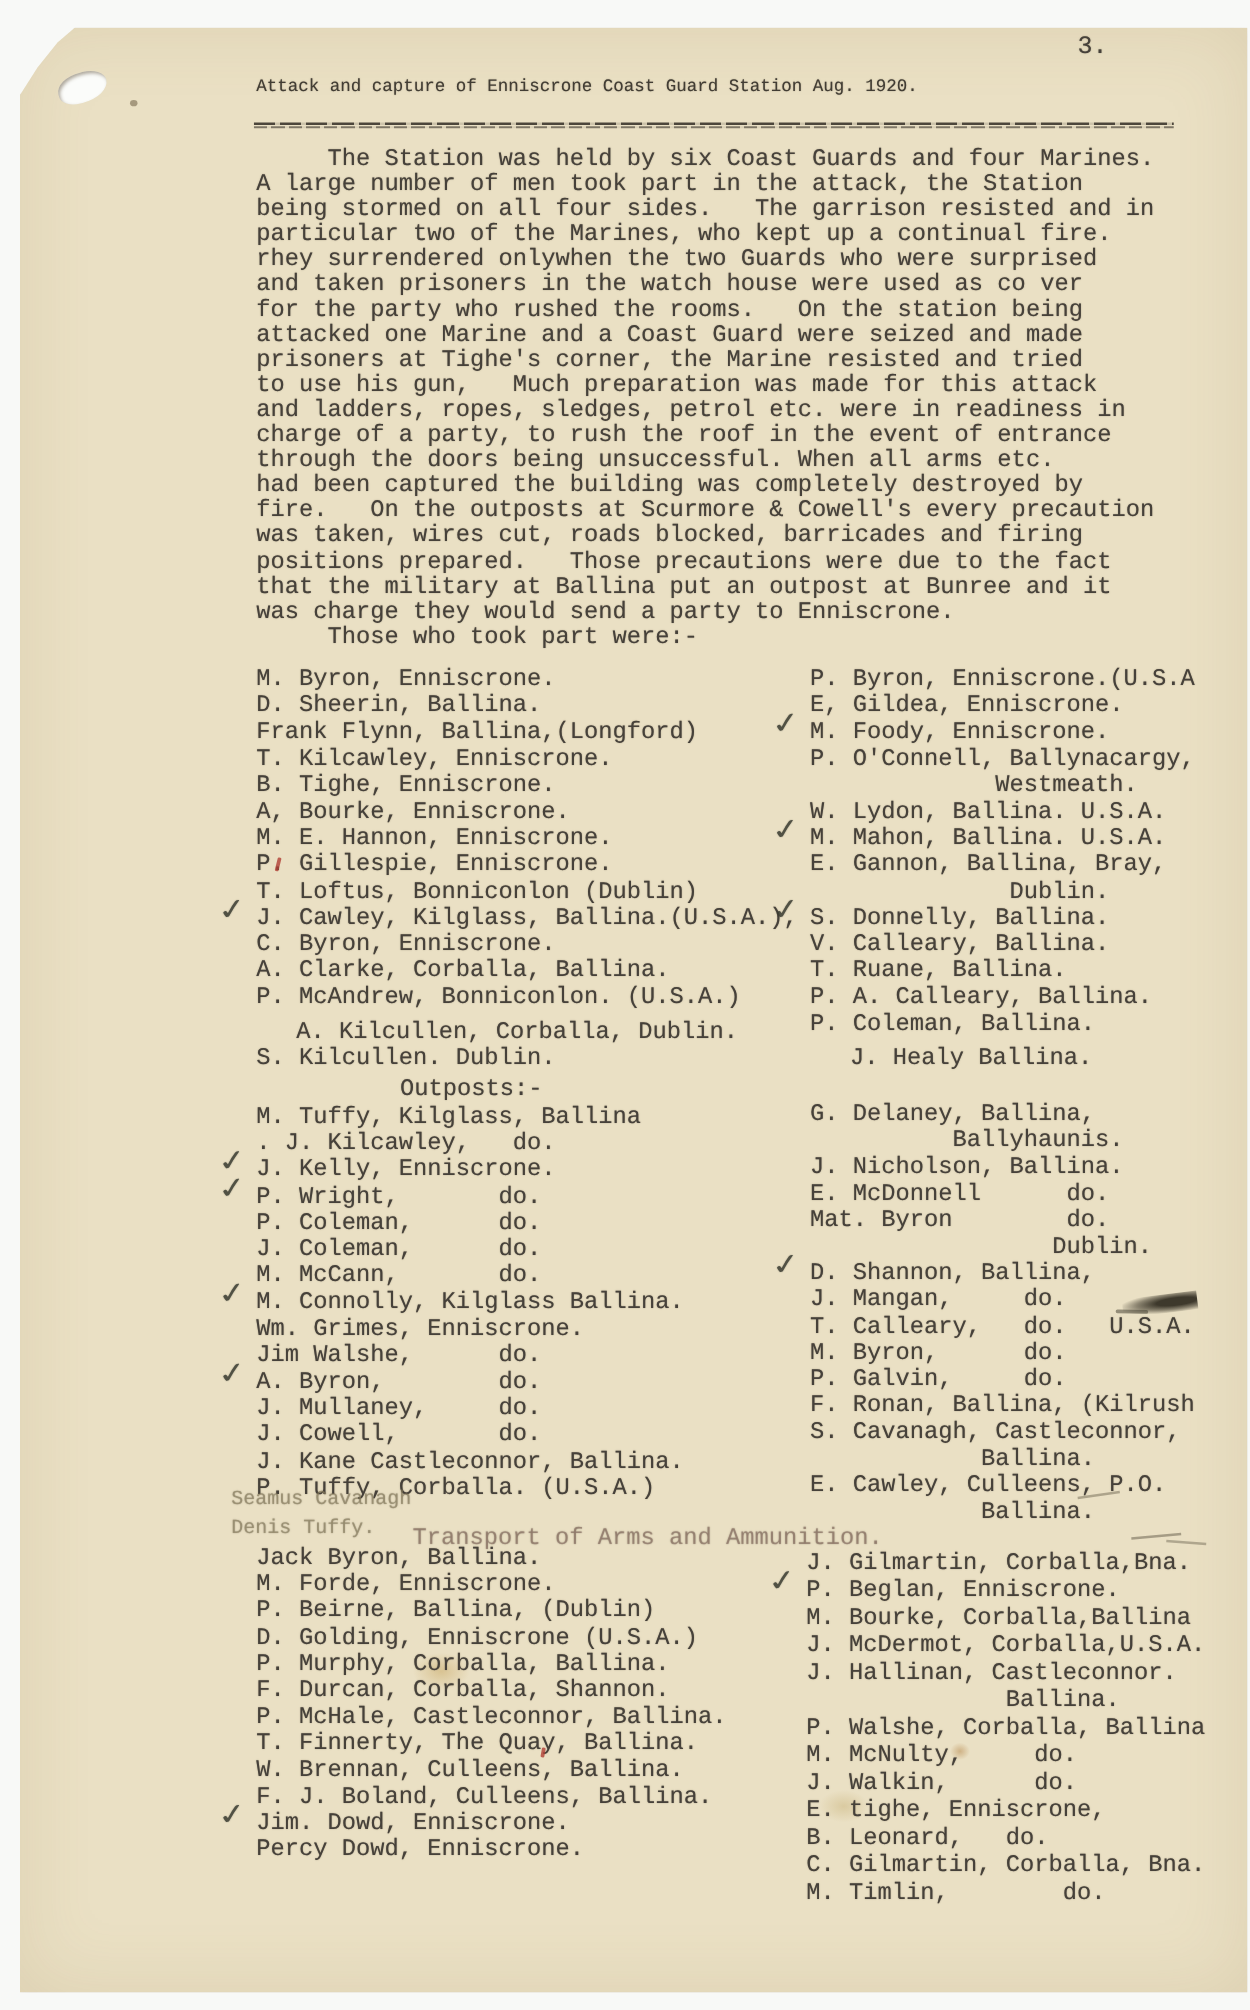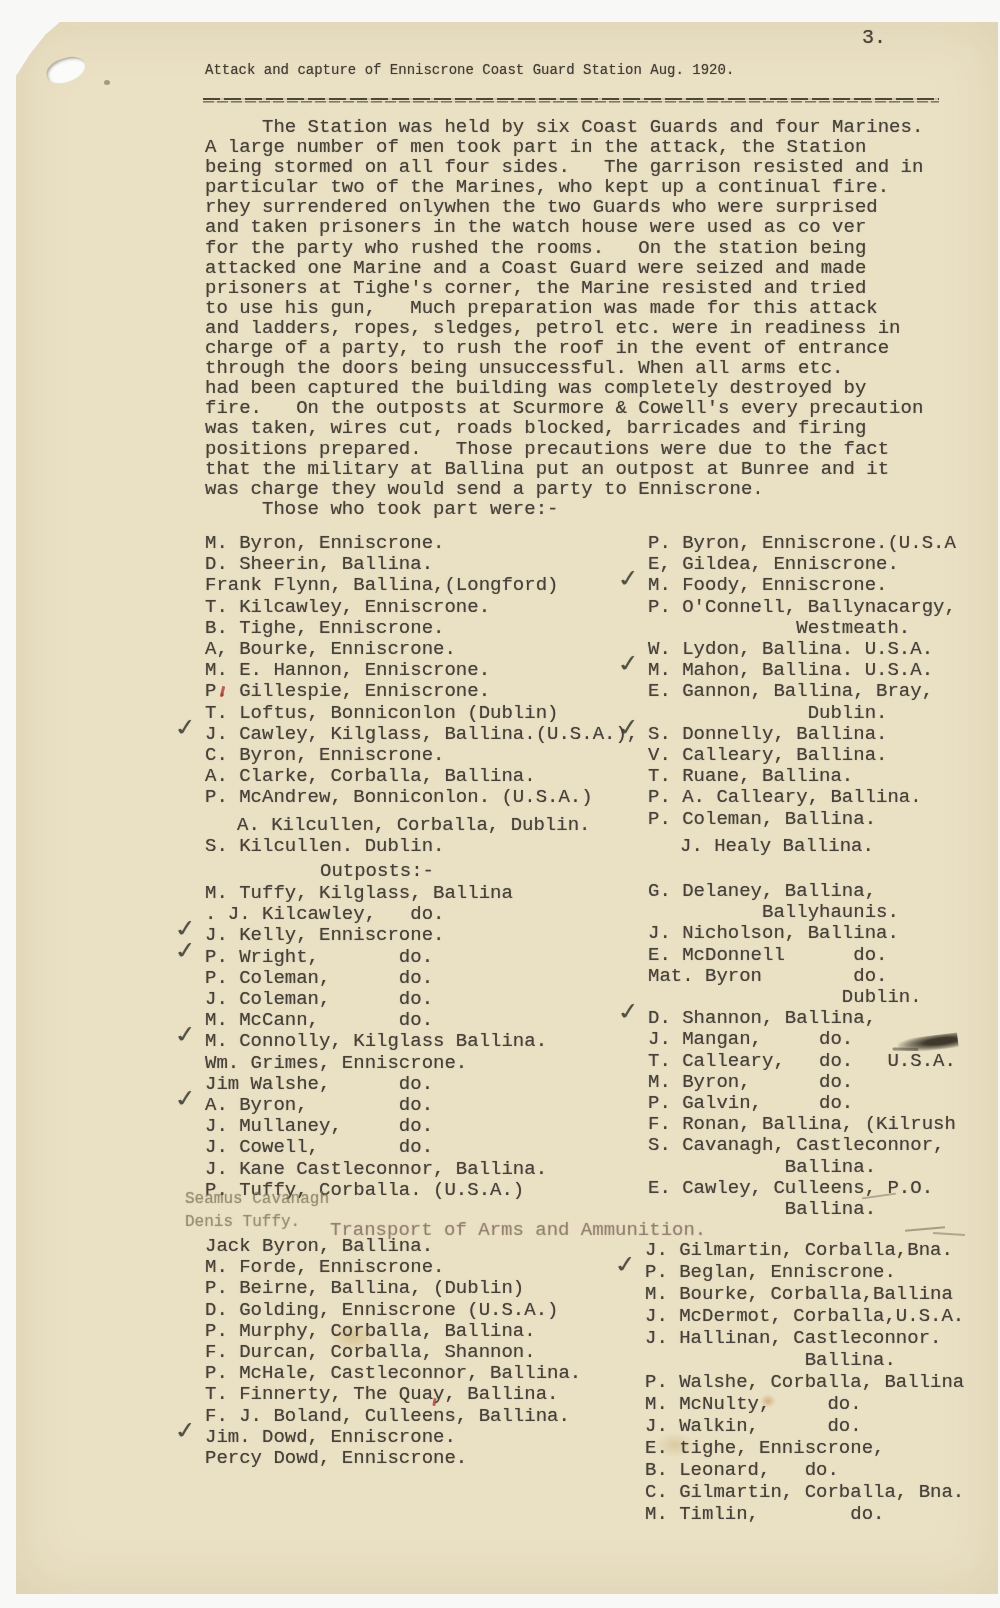--- a/index.html
+++ b/index.html
@@ -210,20 +210,21 @@
 
     <div class="col tl">
         <div class="row">Jack Byron, Ballina.</div>
         <div class="row">M. Forde, Enniscrone.</div>
         <div class="row">P. Beirne, Ballina, (Dublin)</div>
         <div class="row">D. Golding, Enniscrone (U.S.A.)</div>
         <div class="row">P. Murphy, Corballa, Ballina.</div>
         <div class="row">F. Durcan, Corballa, Shannon.</div>
         <div class="row">P. McHale, Castleconnor, Ballina.</div>
         <div class="row">T. Finnerty, The Quay, Ballina.</div>
+        <div class="row">W. Brennan, Culleens, Ballina.</div>
         <div class="row">F. J. Boland, Culleens, Ballina.</div>
         <div class="row"><span class="check">✓</span>Jim. Dowd, Enniscrone.</div>
         <div class="row">Percy Dowd, Enniscrone.</div>
       </div>
     <div class="col tr">
         <div class="row">J. Gilmartin, Corballa,Bna.</div>
         <div class="row"><span class="check">✓</span>P. Beglan, Enniscrone.</div>
         <div class="row">M. Bourke, Corballa,Ballina</div>
         <div class="row">J. McDermot, Corballa,U.S.A.</div>
         <div class="row">J. Hallinan, Castleconnor.</div>

